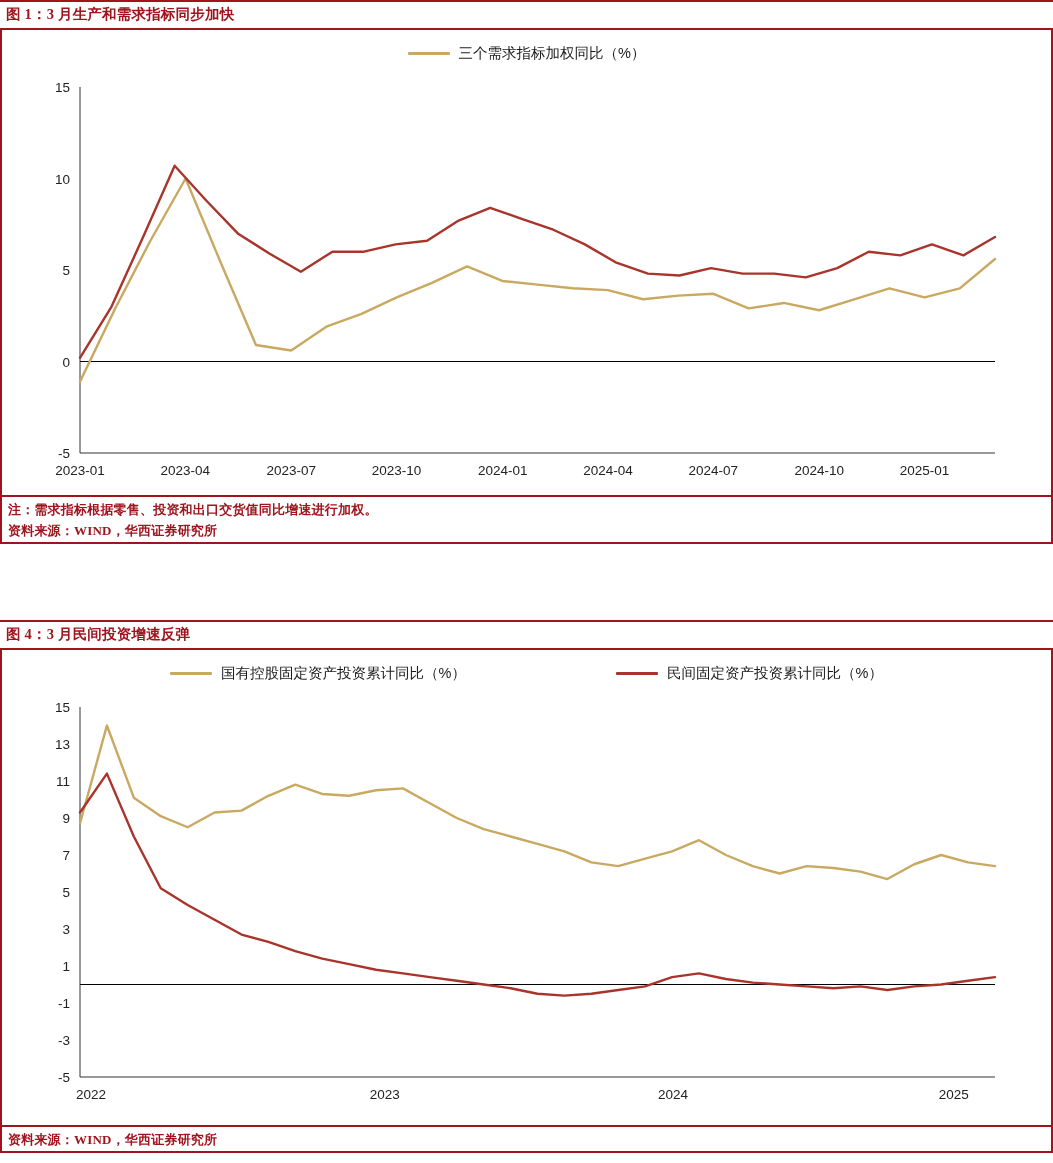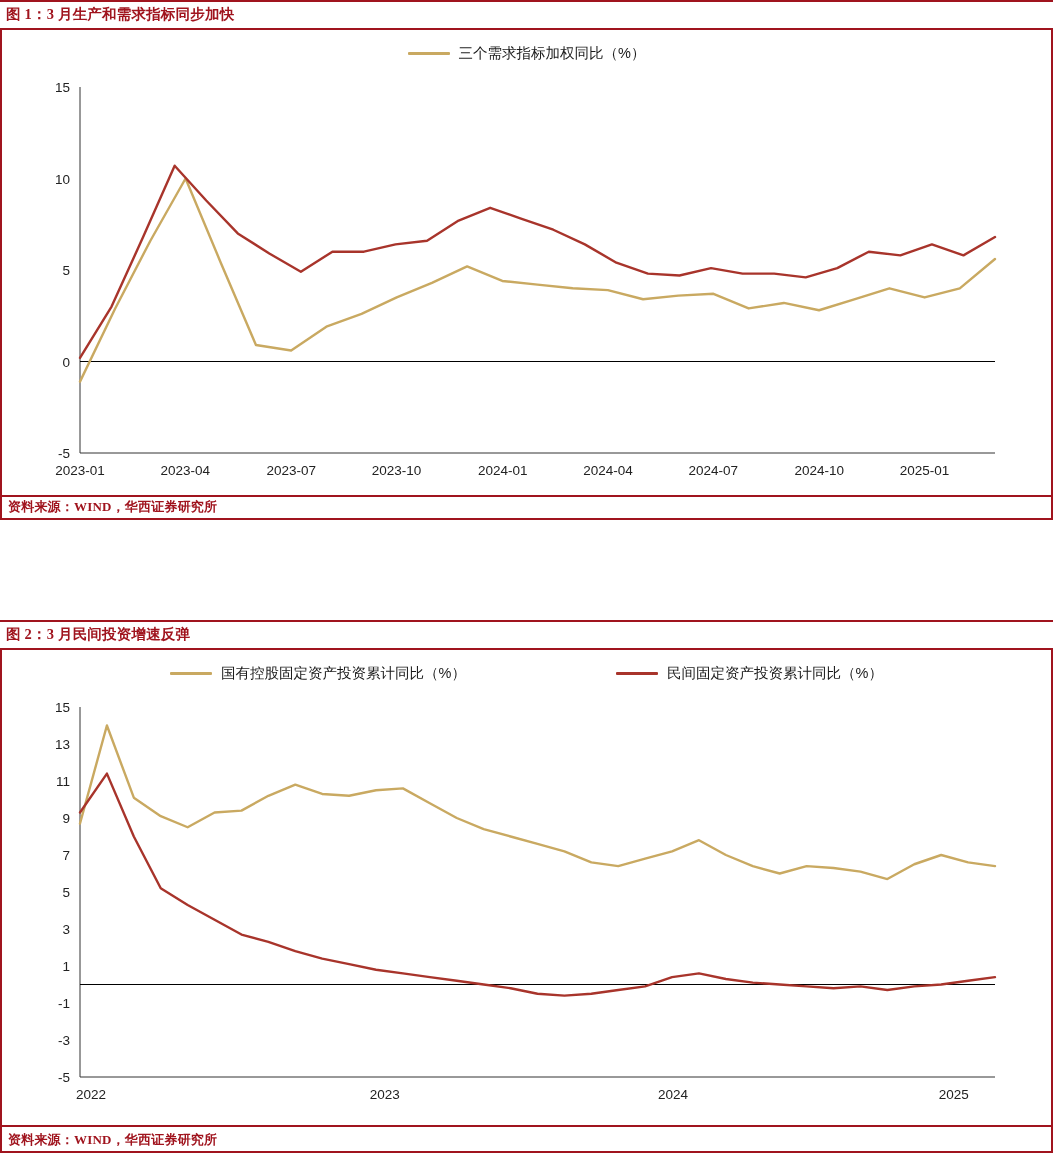--- a/index.html
+++ b/index.html
@@ -123,26 +123,27 @@
           <text x="500.73" y="410" text-anchor="middle" class="axis-text">2024-01</text>
           <text x="605.9549999999999" y="410" text-anchor="middle" class="axis-text">2024-04</text>
           <text x="711.18" y="410" text-anchor="middle" class="axis-text">2024-07</text>
           <text x="817.32" y="410" text-anchor="middle" class="axis-text">2024-10</text>
           <text x="922.5450000000001" y="410" text-anchor="middle" class="axis-text">2025-01</text>
         </svg>
     </div>
   </div>
 
   <div class="footnote-box">
+    <div class="footnote">注：需求指标根据零售、投资和出口交货值同比增速进行加权。</div>
     <div class="footnote" style="padding-top:0;">资料来源：WIND，华西证券研究所</div>
   </div>
 </div>
 
 <div class="figure-block" style="top:620px;">
-  <div class="fig-title">图 2：3 月民间投资增速反弹</div>
+  <div class="fig-title">图 4：3 月民间投资增速反弹</div>
 
   <div class="chart-frame">
     <div class="legend">
       <div class="legend-item">
         <span class="legend-swatch" style="background:#c9a961;"></span>
         <span>国有控股固定资产投资累计同比（%）</span>
       </div>
       <div class="legend-item">
         <span class="legend-swatch" style="background:#a8342b;"></span>
         <span>民间固定资产投资累计同比（%）</span>

